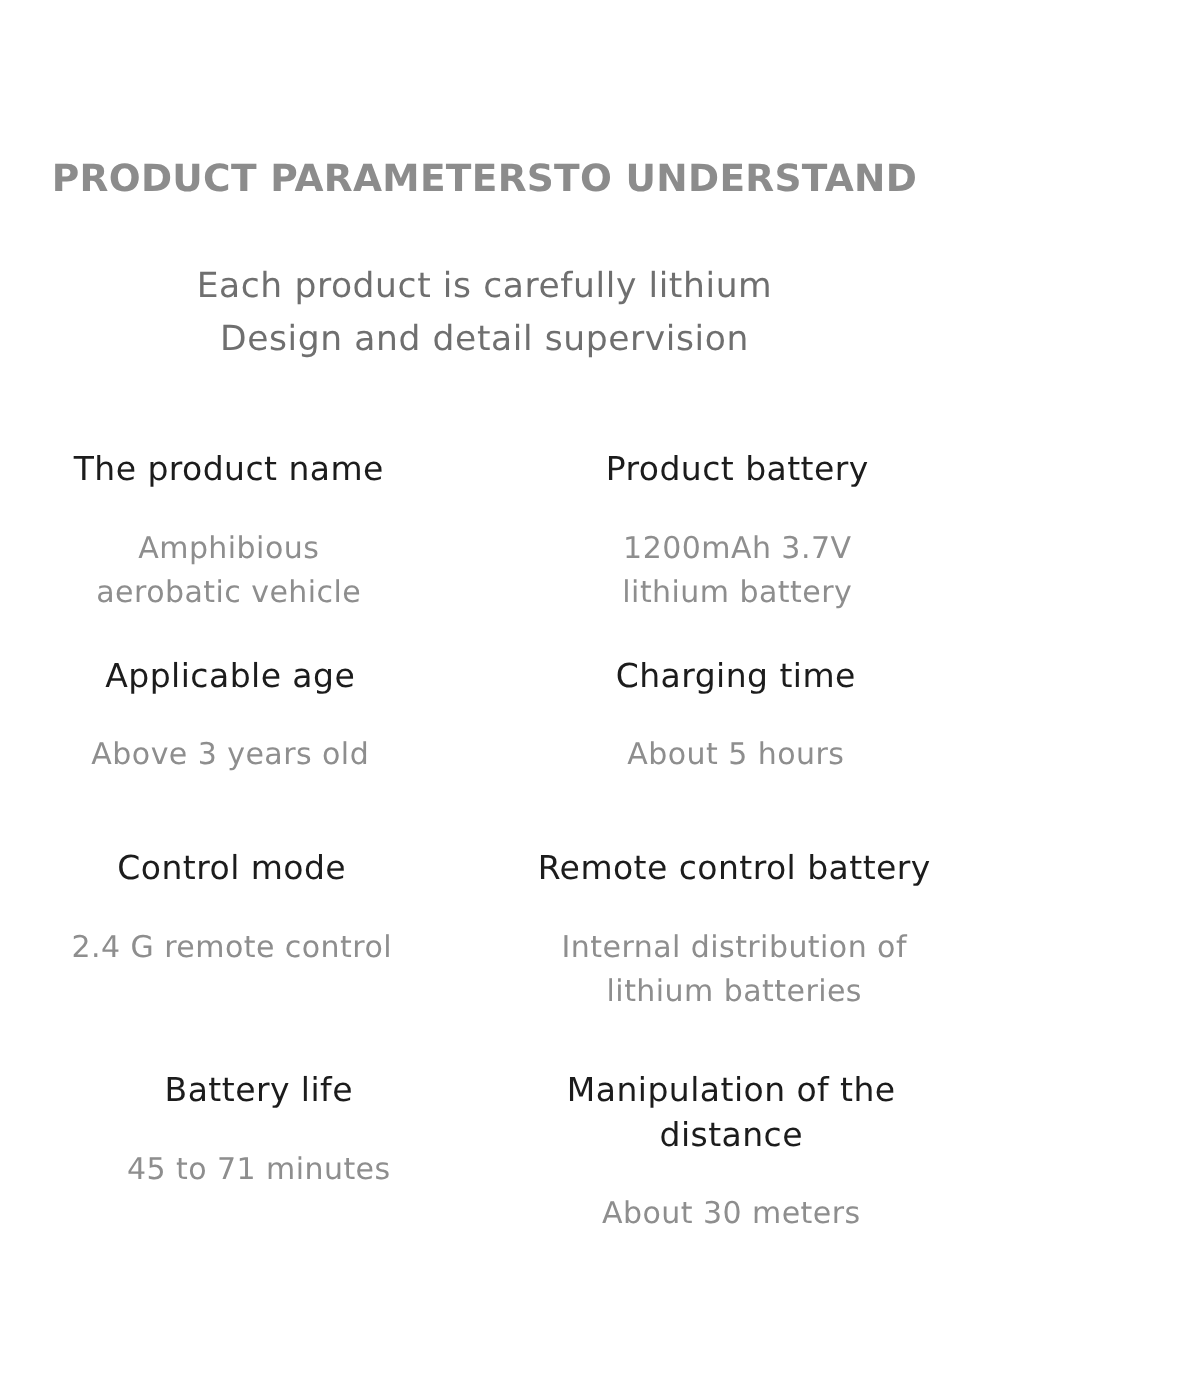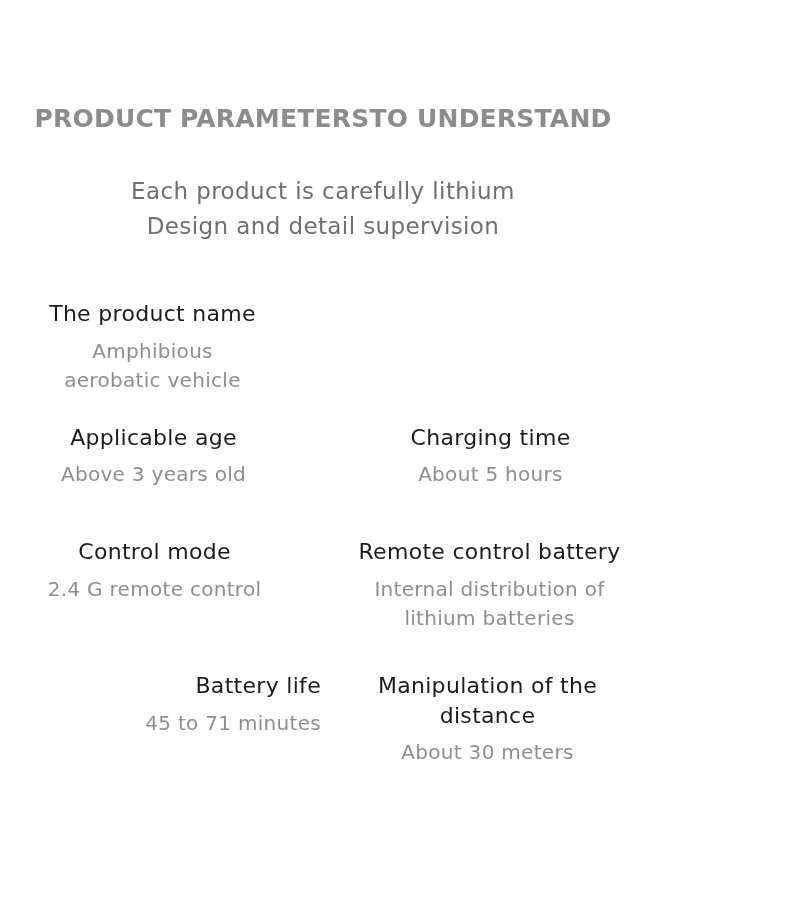--- a/index.html
+++ b/index.html
@@ -60,36 +60,36 @@
     box-sizing: border-box;
     text-align: center;
   }
   .spec-label {
     font-size: 22px;
     color: #1c1c1c;
     line-height: 1.35;
     letter-spacing: 0.3px;
   }
   .spec-value {
-    margin-top: 8px;
+    margin-top: 22px;
     font-size: 20px;
     color: #8e8e8e;
     line-height: 1.45;
     letter-spacing: 0.3px;
   }
   .spec-value .vline { display: block; }
 
   
   .cell-name      { padding-right: 18px; }
   .cell-battery   { padding-left: 14px; }
   .cell-age       { padding-right: 16px; }
   .cell-charge    { padding-left: 12px; }
   .cell-control   { padding-right: 14px; }
   .cell-rcbattery { padding-left: 10px; }
-  .cell-life      { padding-right: 2px; padding-left: 24px; text-align: right; }
+  .cell-life      { padding-right: 2px; padding-left: 24px; }
   .cell-distance  { padding-left: 6px; }
 
   .cell-battery .spec-label,
   .cell-charge .spec-label,
   .cell-rcbattery .spec-label,
   .cell-distance .spec-label { font-size: 22px; }
 </style>
 </head>
 <body>
 
@@ -104,20 +104,27 @@
   </div>
 
   <div class="specs">
 
     <div class="spec-row r1">
       <div class="spec-cell cell-name">
         <div class="spec-label">The product name</div>
         <div class="spec-value">
           <span class="vline">Amphibious</span>
           <span class="vline">aerobatic vehicle</span>
+        </div>
+      </div>
+      <div class="spec-cell cell-battery">
+        <div class="spec-label">Product battery</div>
+        <div class="spec-value">
+          <span class="vline">1200mAh 3.7V</span>
+          <span class="vline">lithium battery</span>
         </div>
       </div>
     </div>
 
     <div class="spec-row r2">
       <div class="spec-cell cell-age">
         <div class="spec-label">Applicable age</div>
         <div class="spec-value">
           <span class="vline">Above 3 years old</span>
         </div>

